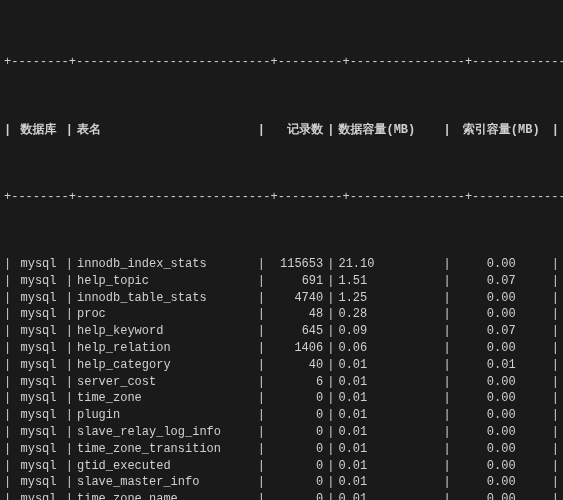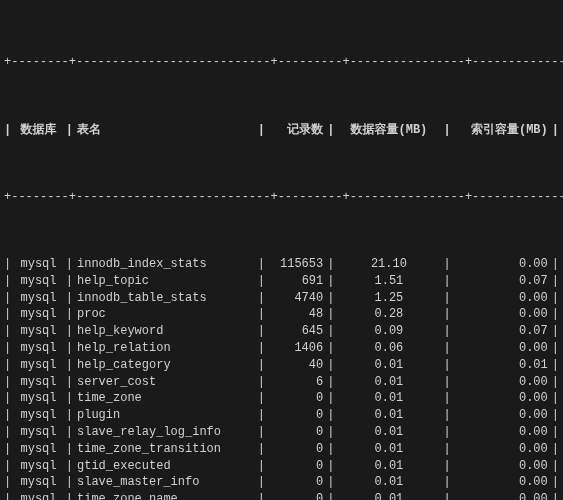--- a/index.html
+++ b/index.html
@@ -14,22 +14,22 @@
   }
   .term {
     white-space: pre;
     position: relative;
   }
   .row { display: flex; }
   .sep { color: #d0d0d0; }
   .c-db   { width: 56px;  text-align: center;  padding: 0 4px; overflow: hidden; }
   .c-tbl  { width: 190px; text-align: left;  padding: 0 4px; overflow: hidden; font-family: Liberation Mono, monospace; }
   .c-rec  { width: 64px;  text-align: right; padding: 0 4px; overflow: hidden; }
-  .c-data { width: 112px; text-align: center; padding: 0 4px; overflow: hidden; }
-  .c-idx  { width: 104px; text-align: right; padding: 0 4px; overflow: hidden; }
+  .c-data { width: 112px; text-align: left; padding: 0 4px; overflow: hidden; }
+  .c-idx  { width: 104px; text-align: center; padding: 0 4px; overflow: hidden; }
   .hdr { font-weight: bold; }
   .divider { color: #d0d0d0; letter-spacing: 0; }
 </style>
 </head>
 <body>
 
 <div class="term">
 
   <div class="divider">+--------+---------------------------+---------+----------------+---------------+</div>
 

